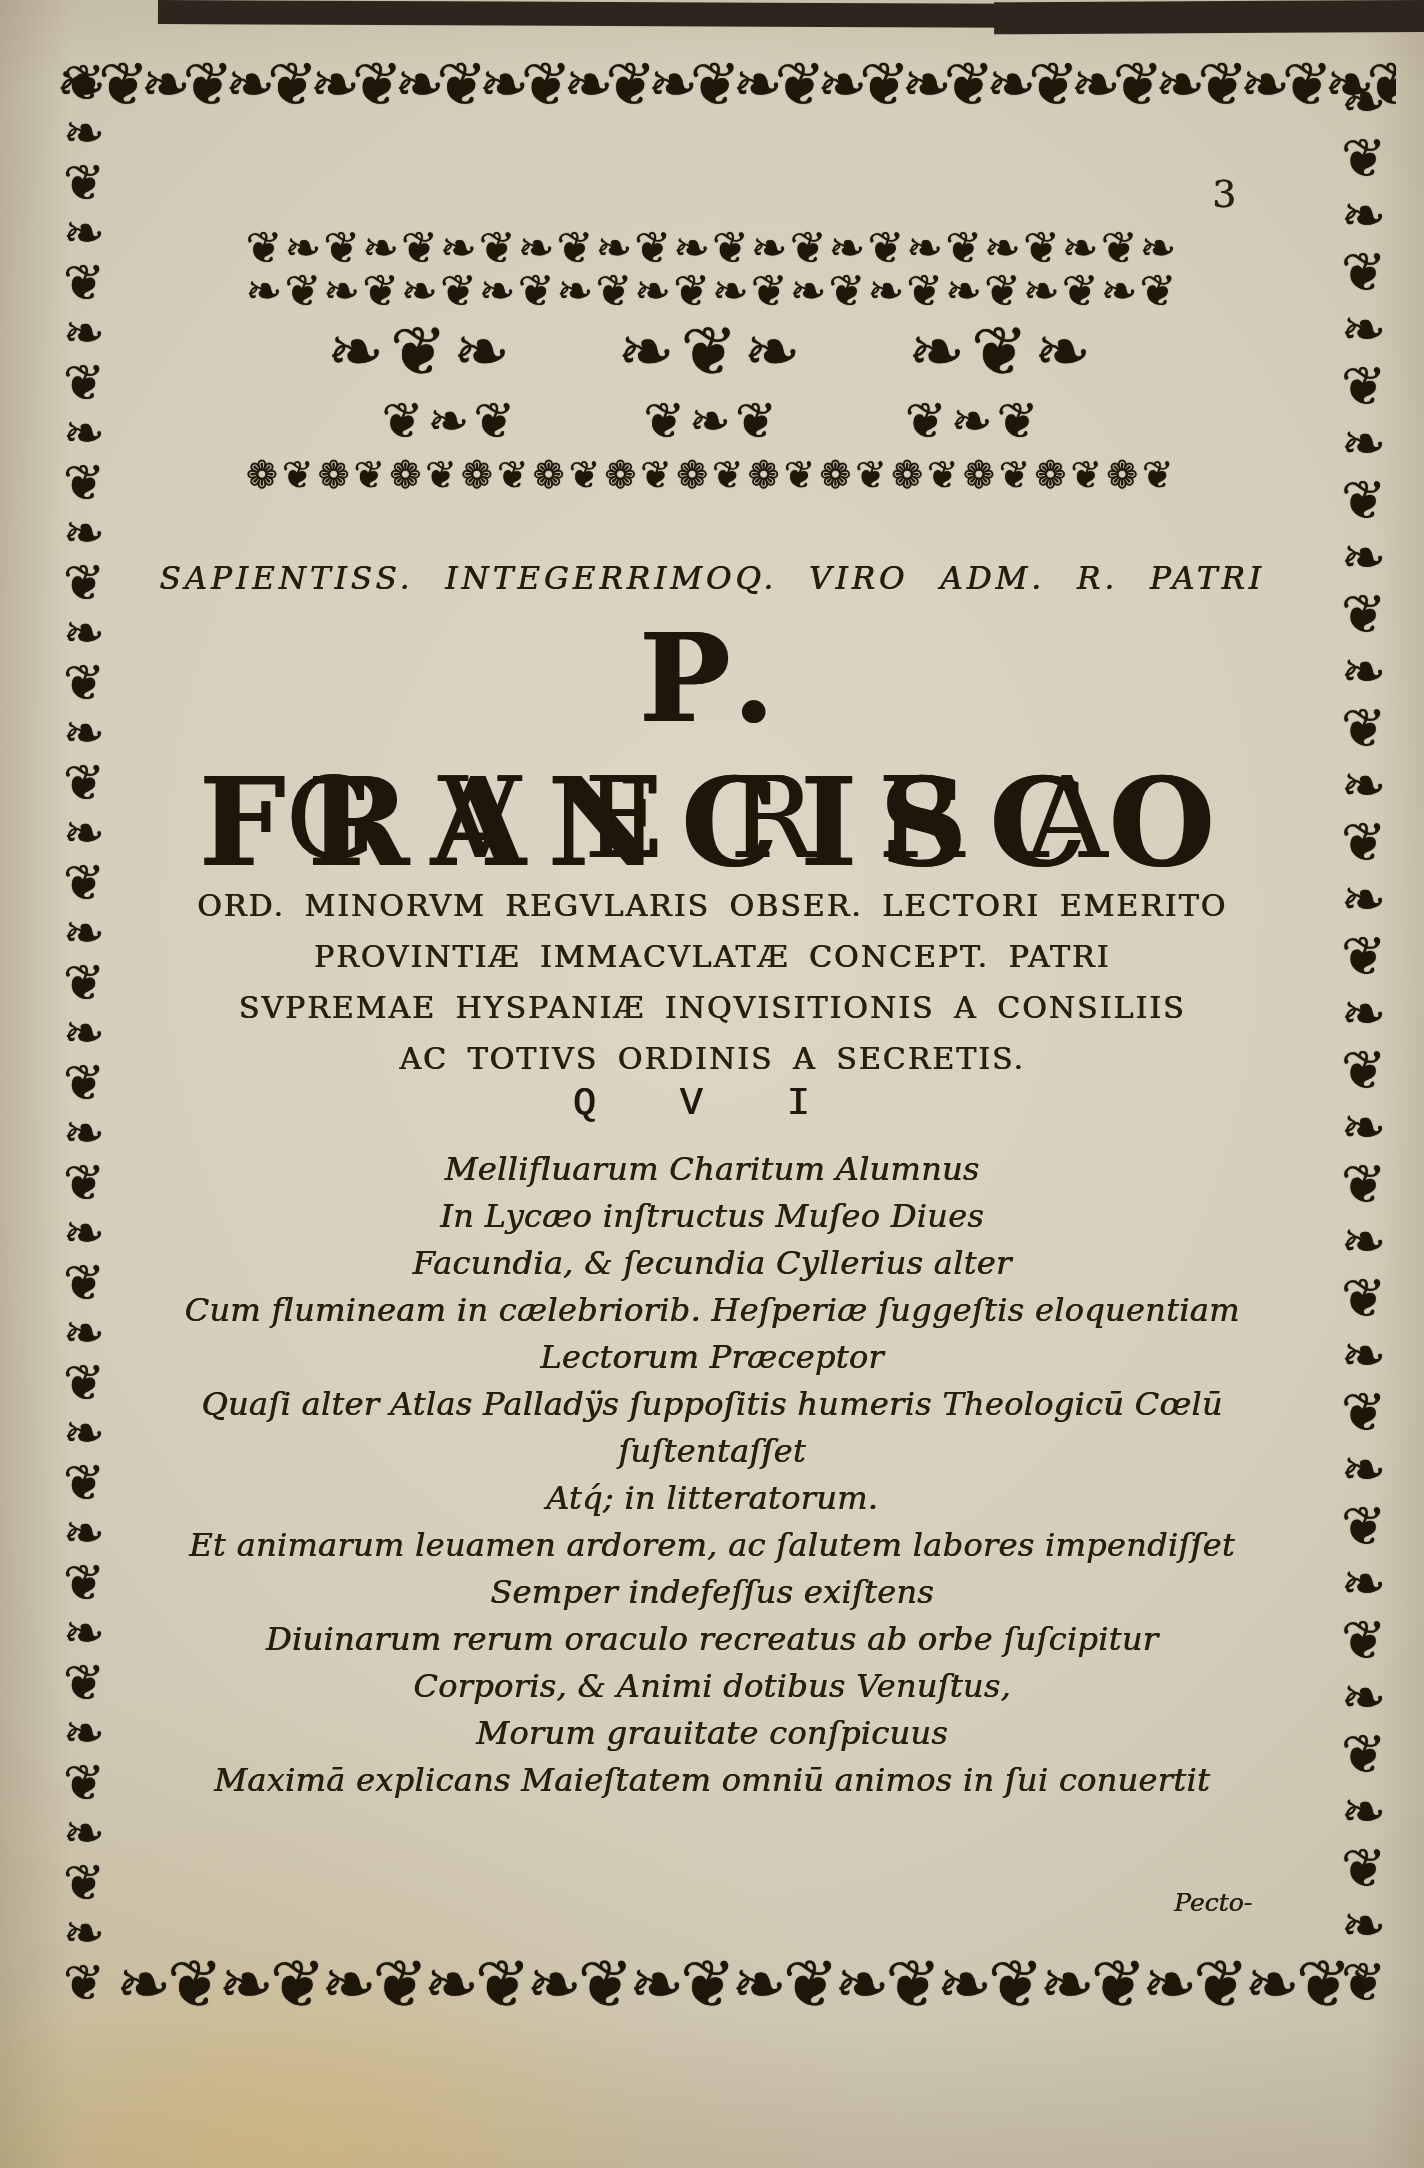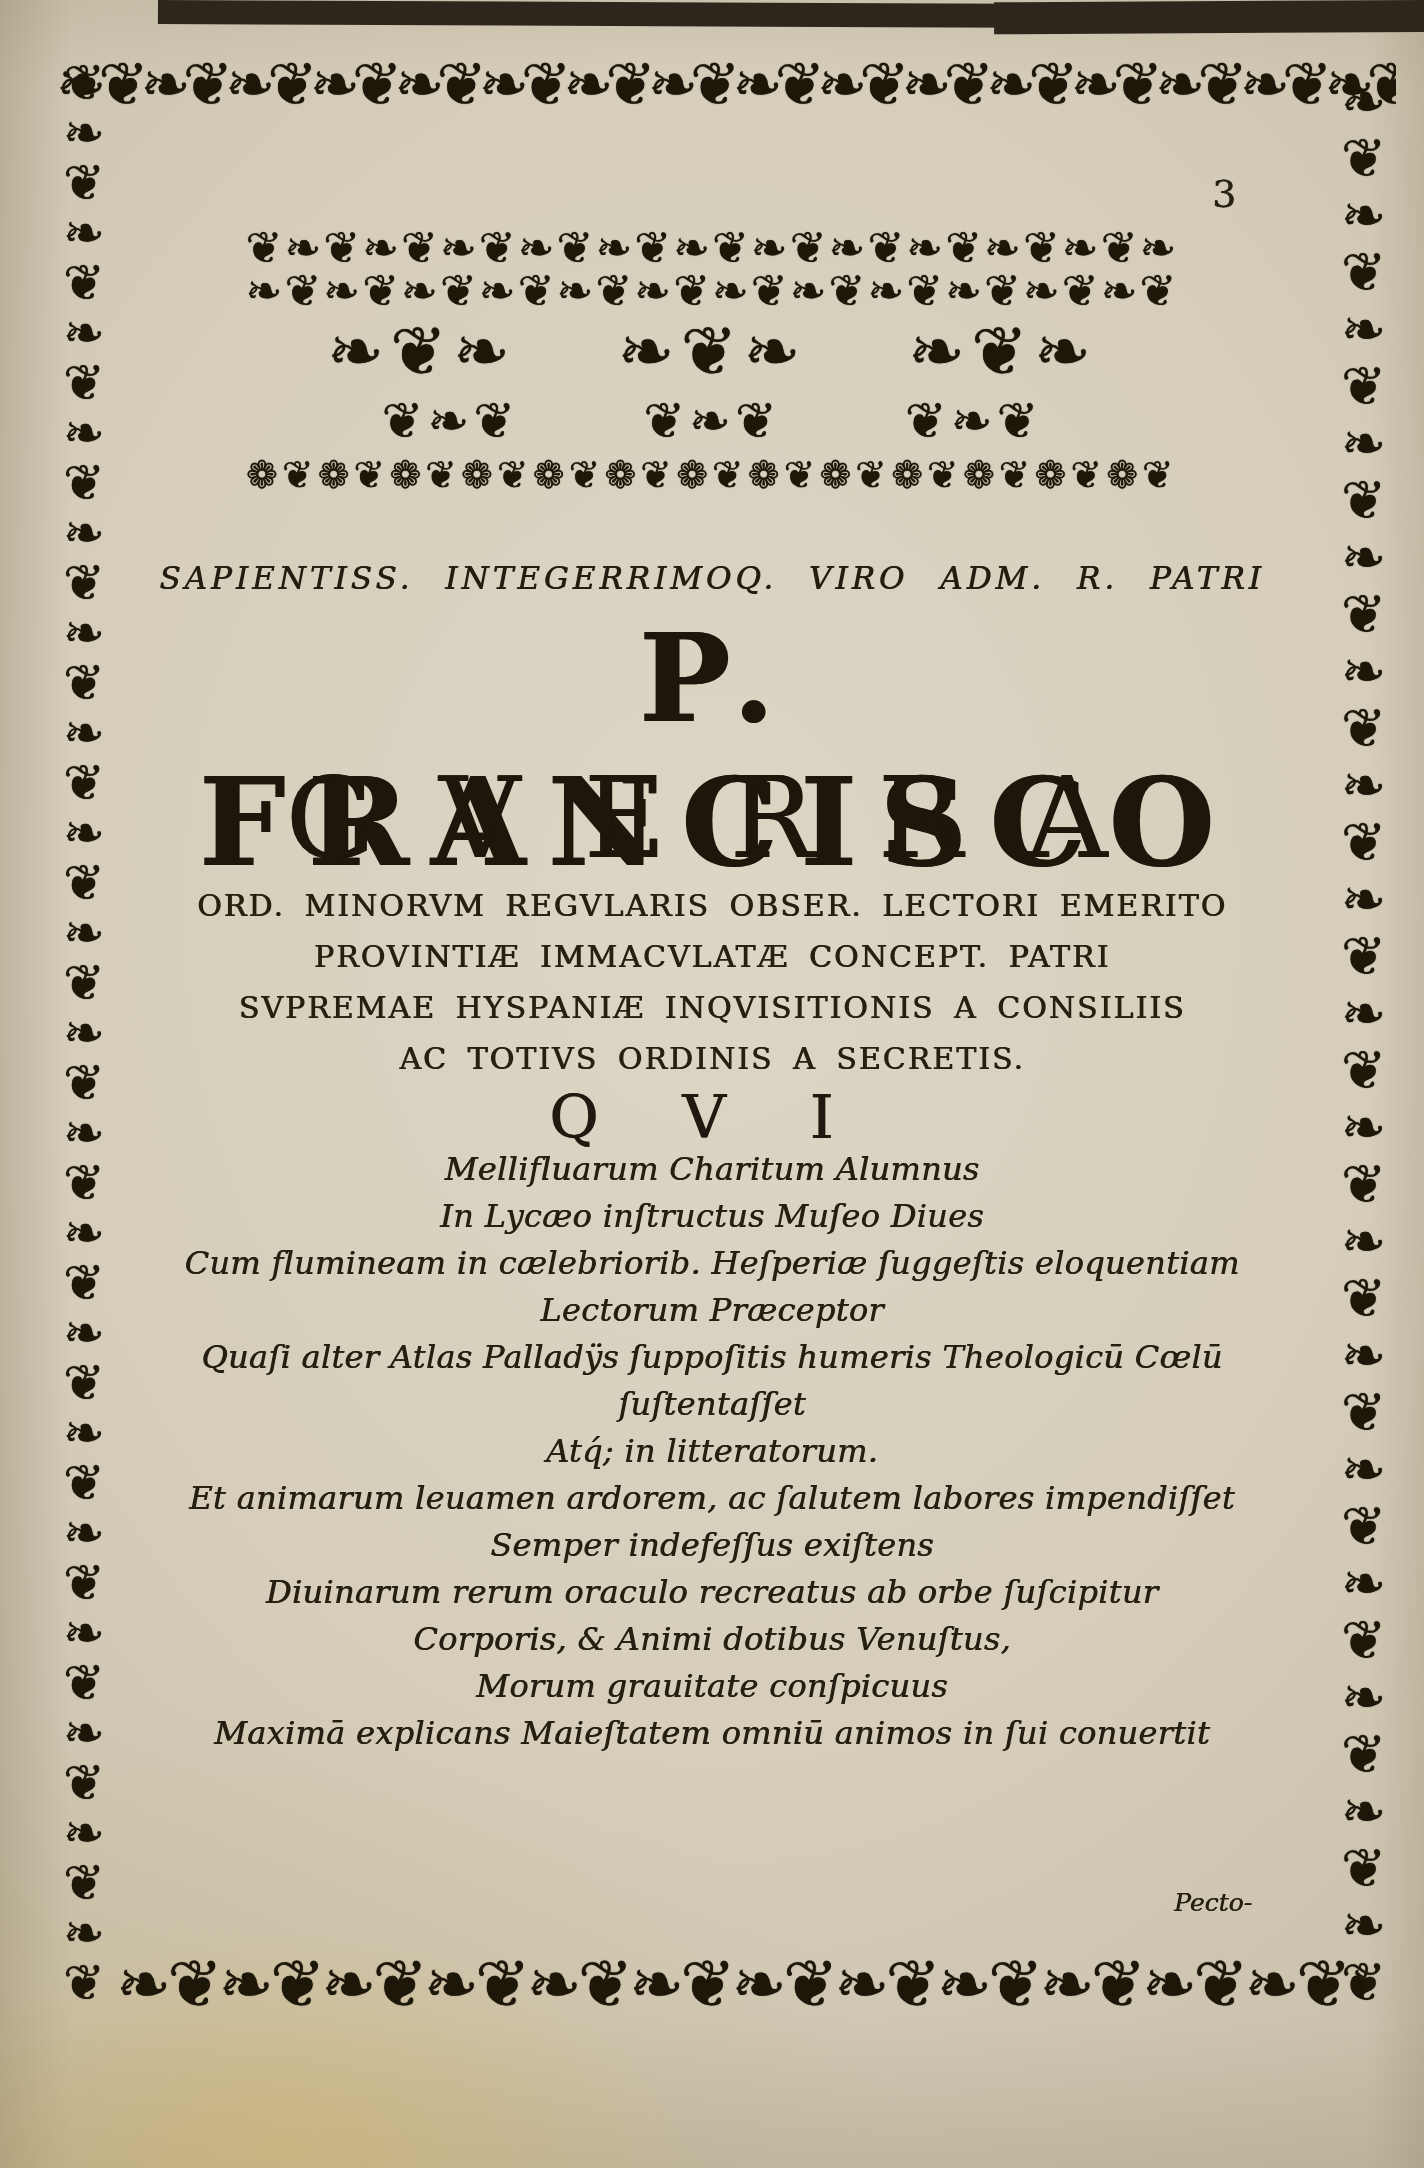--- a/index.html
+++ b/index.html
@@ -54,22 +54,22 @@
     color:#1d160b; text-shadow:1px 0 0 currentColor; }
   .title2 { position:absolute; left:80px; right:80px; top:742px; margin:11px; text-align:center;
     font-size:112px; font-weight:normal; letter-spacing:64px; padding-left:32px;
     color:#1d160b; text-shadow:1px 0 0 currentColor; }
 
   .dedication { position:absolute; left:140px; right:140px; top:880px; text-align:center;
     font-size:30px; line-height:51px; letter-spacing:2px; word-spacing:8px;
     color:#28200f; text-shadow:0.8px 0 0 currentColor; }
 
   .qui { position:absolute; left:150px; right:150px; top:1082px; text-align:center;
-    font-size:60px; letter-spacing:84px; padding-left:42px; color:#201910;
-    text-shadow:1px 0 0 currentColor; }
+    font-size:38px; letter-spacing:84px; padding-left:42px; color:#201910;
+    text-shadow:1px 0 0 currentColor;font-family:Liberation Mono, monospace; }
 
   .poem { position:absolute; left:110px; right:110px; top:1146px; text-align:center;
     font-style:italic; font-size:32px; line-height:47px; letter-spacing:0.3px;
     color:#251e11; text-shadow:0.6px 0 0 currentColor; }
 
   .catchword { position:absolute; right:172px; top:1888px;
     font-style:italic; font-size:25px; color:#251e11; text-shadow:0.6px 0 0 currentColor; }
 </style>
 </head>
 <body>
@@ -112,20 +112,21 @@
     <div>PROVINTIÆ IMMACVLATÆ CONCEPT. PATRI</div>
     <div>SVPREMAE HYSPANIÆ INQVISITIONIS A CONSILIIS</div>
     <div>AC TOTIVS ORDINIS A SECRETIS.</div>
   </div>
 
   <div class="qui">QVI</div>
 
   <div class="poem">
     <div>Mellifluarum Charitum Alumnus</div>
     <div>In Lycæo inſtructus Muſeo Diues</div>
+    <div>Facundia, &amp; ſecundia Cyllerius alter</div>
     <div>Cum flumineam in cælebriorib. Heſperiæ ſuggeſtis eloquentiam</div>
     <div>Lectorum Præceptor</div>
     <div>Quaſi alter Atlas Palladÿs ſuppoſitis humeris Theologicū Cœlū</div>
     <div>ſuſtentaſſet</div>
     <div>Atq́; in litteratorum.</div>
     <div>Et animarum leuamen ardorem, ac ſalutem labores impendiſſet</div>
     <div>Semper indefeſſus exiſtens</div>
     <div>Diuinarum rerum oraculo recreatus ab orbe ſuſcipitur</div>
     <div>Corporis, &amp; Animi dotibus Venuſtus,</div>
     <div>Morum grauitate conſpicuus</div>

